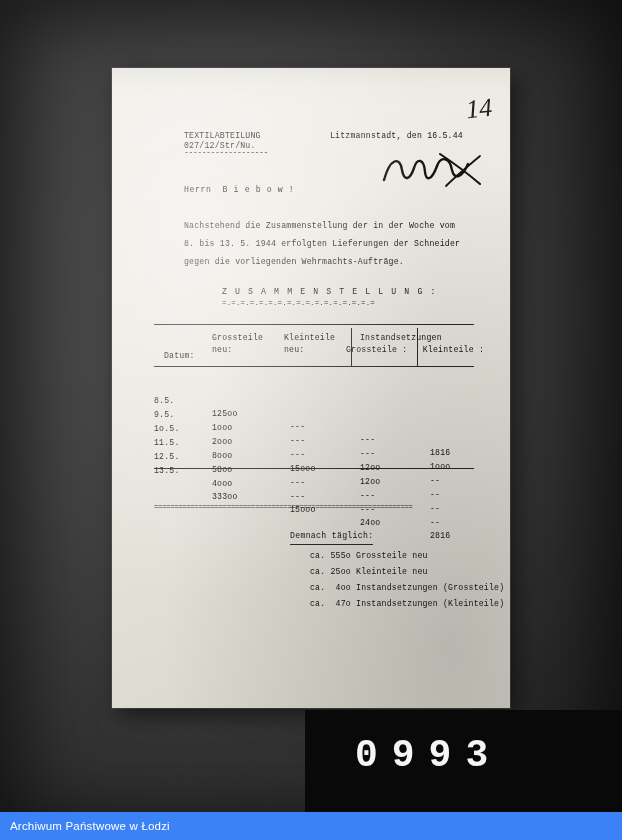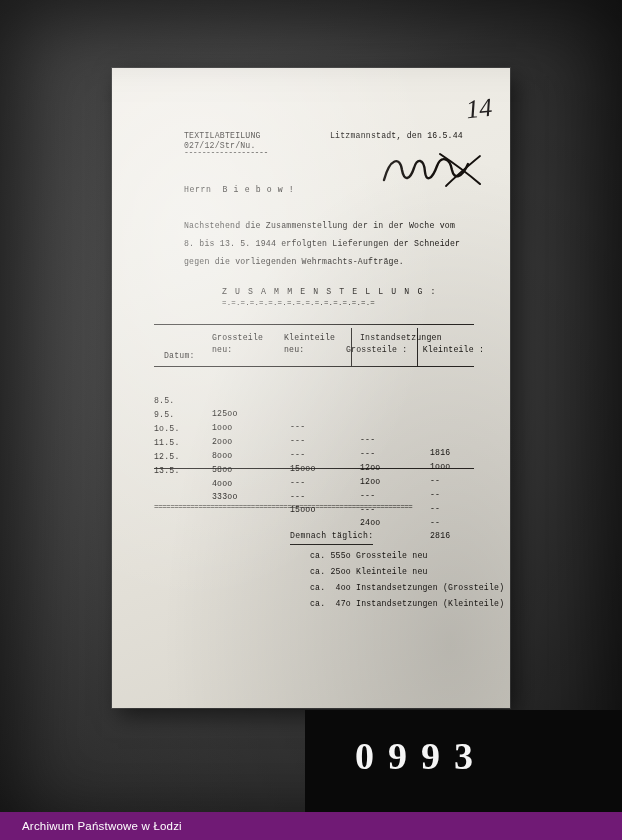--- a/index.html
+++ b/index.html
@@ -175,39 +175,39 @@
     top: 710px;
     width: 317px;
     height: 102px;
     background: #090909;
   }
   .plate-num {
     position: absolute;
     left: 50px;
     top: 24px;
     color: #f5f5f5;
-    font-family: Liberation Serif, serif;
+    font-family: Liberation Mono, monospace;
     font-size: 38px;
     letter-spacing: 14px;
     font-weight: 700;
   }
   
   .credit {
     position: absolute;
     left: 0;
     bottom: 0;
     width: 622px;
     height: 28px;
-    background: #701a75;
+    background: #3b82f6;
     color: #ffffff;
     font-family: "Liberation Sans", sans-serif;
     font-size: 11.5px;
     display: flex;
     align-items: center;
-    padding-left: 22px;
+    padding-left: 10px;
     box-sizing: border-box;
     letter-spacing: .2px;
   }
   
   .vignette {
     position: absolute;
     inset: 0;
     pointer-events: none;
     box-shadow: inset 0 0 70px 18px rgba(0,0,0,0.55);
   }

